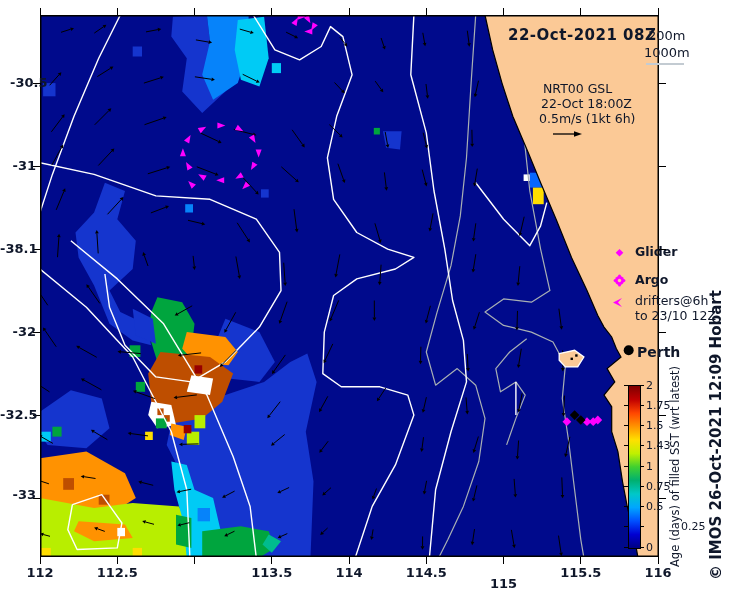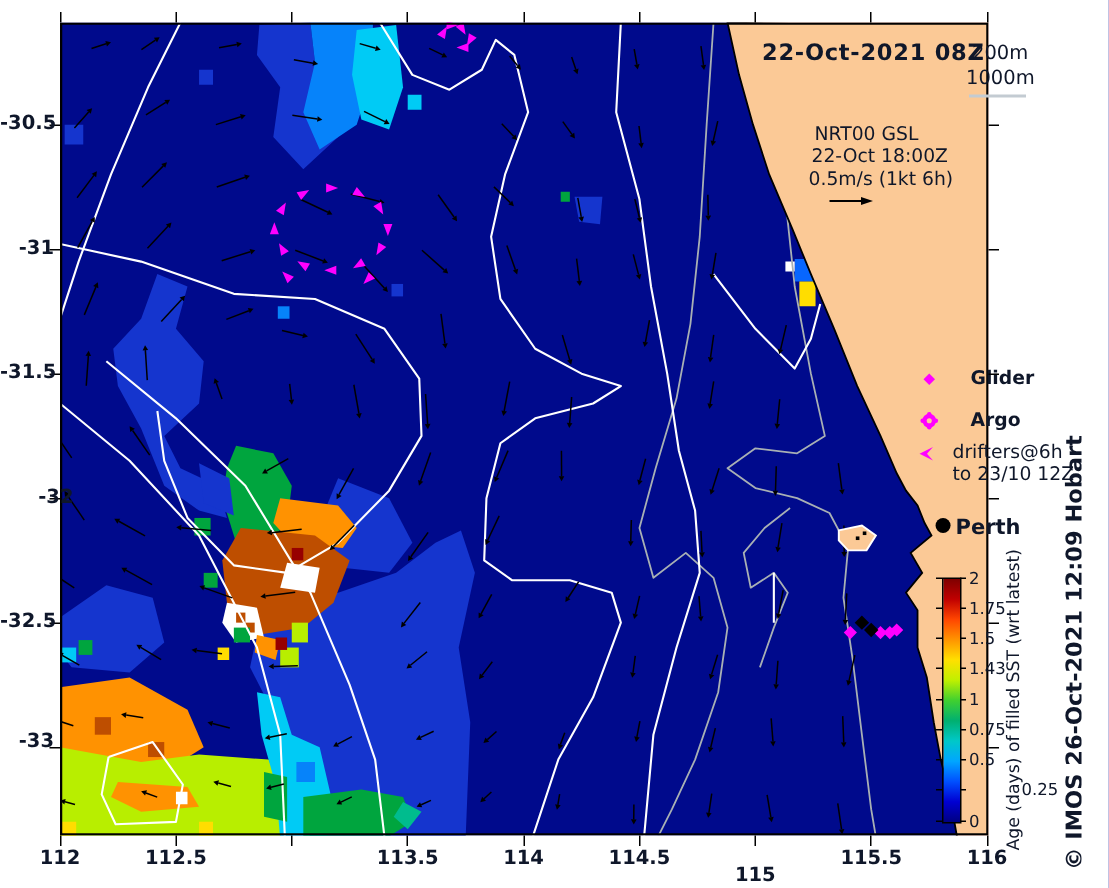--- a/index.html
+++ b/index.html
@@ -7,21 +7,21 @@
        font-family:"DejaVu Sans","Liberation Sans",sans-serif;color:#0f172a;}
   #plot{position:absolute;left:40px;top:15px;width:619px;height:542px;}
   #map-svg{position:absolute;left:0;top:0;}
   .tick{position:absolute;background:#000;}
   .xlab{position:absolute;font-size:13px;font-weight:bold;text-align:center;width:44px;}
   .ylab{position:absolute;font-size:13px;font-weight:bold;text-align:right;width:36px;}
   .onland{position:absolute;white-space:nowrap;}
   .t-title{font-size:15px;font-weight:bold;letter-spacing:0.5px;}
   .t-bathy{font-size:13px;}
   .t-nrt{font-size:12.5px;}
-  .t-bold{font-size:12.5px;font-weight:bold;margin-left:12px;}
+  .t-bold{font-size:12.5px;font-weight:bold;}
   .t-perth{font-size:14px;font-weight:bold;}
   #bathy-sample{position:absolute;height:2px;background:#c3cbd2;}
   #colorbar{position:absolute;border:1px solid #000;}
   .cb-t{position:absolute;font-size:11px;}
   #cb-label{position:absolute;font-size:11.5px;transform:rotate(-90deg);transform-origin:0 0;white-space:nowrap;}
   #credit{position:absolute;font-size:15px;font-weight:bold;transform:rotate(-90deg);transform-origin:0 0;white-space:nowrap;}
 </style>
 </head>
 <body>
 
@@ -441,30 +441,30 @@
     <div class="tick" style="left: 503.055px; top: 8px; width: 1px; height: 7px;"></div>
     <div class="xlab" style="left: 481.555px; top: 576px;">115</div>
     <div class="tick" style="left: 580.314px; top: 557px; width: 1px; height: 7px;"></div>
     <div class="tick" style="left: 580.314px; top: 8px; width: 1px; height: 7px;"></div>
     <div class="xlab" style="left: 558.814px; top: 565px;">115.5</div>
     <div class="tick" style="left: 657.573px; top: 557px; width: 1px; height: 7px;"></div>
     <div class="tick" style="left: 657.573px; top: 8px; width: 1px; height: 7px;"></div>
     <div class="xlab" style="left: 636.073px; top: 565px;">116</div>
     <div class="tick" style="left: 33px; top: 82.5613px; width: 7px; height: 1px;"></div>
     <div class="tick" style="left: 659px; top: 82.5613px; width: 7px; height: 1px;"></div>
-    <div class="ylab" style="left: 0px; top: 75.0613px;">-30.5</div>
+    <div class="ylab" style="left: 10px; top: 75.0613px;">-30.5</div>
     <div class="tick" style="left: 33px; top: 165.563px; width: 7px; height: 1px;"></div>
     <div class="tick" style="left: 659px; top: 165.563px; width: 7px; height: 1px;"></div>
     <div class="ylab" style="left: 0px; top: 158.063px;">-31</div>
     <div class="tick" style="left: 33px; top: 248.564px; width: 7px; height: 1px;"></div>
     <div class="tick" style="left: 659px; top: 248.564px; width: 7px; height: 1px;"></div>
-    <div class="ylab" style="left: 0px; top: 241.064px;">-31.5</div>
+    <div class="ylab" style="left: 0px; top: 241.064px;">-38.1</div>
     <div class="tick" style="left: 33px; top: 331.566px; width: 7px; height: 1px;"></div>
     <div class="tick" style="left: 659px; top: 331.566px; width: 7px; height: 1px;"></div>
-    <div class="ylab" style="left: 13px; top: 324.066px;">-32</div>
+    <div class="ylab" style="left: 0px; top: 324.066px;">-32</div>
     <div class="tick" style="left: 33px; top: 414.567px; width: 7px; height: 1px;"></div>
     <div class="tick" style="left: 659px; top: 414.567px; width: 7px; height: 1px;"></div>
     <div class="ylab" style="left: 0px; top: 407.067px;">-32.5</div>
     <div class="tick" style="left: 33px; top: 497.569px; width: 7px; height: 1px;"></div>
     <div class="tick" style="left: 659px; top: 497.569px; width: 7px; height: 1px;"></div>
     <div class="ylab" style="left: 0px; top: 487px;">-33</div>
     <div class="tick" style="left: 624px; top: 384.5px; width: 4px; height: 1px;"></div>
     <div class="tick" style="left: 640px; top: 384.5px; width: 4px; height: 1px;"></div>
     <div class="cb-t" style="left: 646px; top: 378.5px;">2</div>
     <div class="tick" style="left: 624px; top: 404.75px; width: 4px; height: 1px;"></div>

